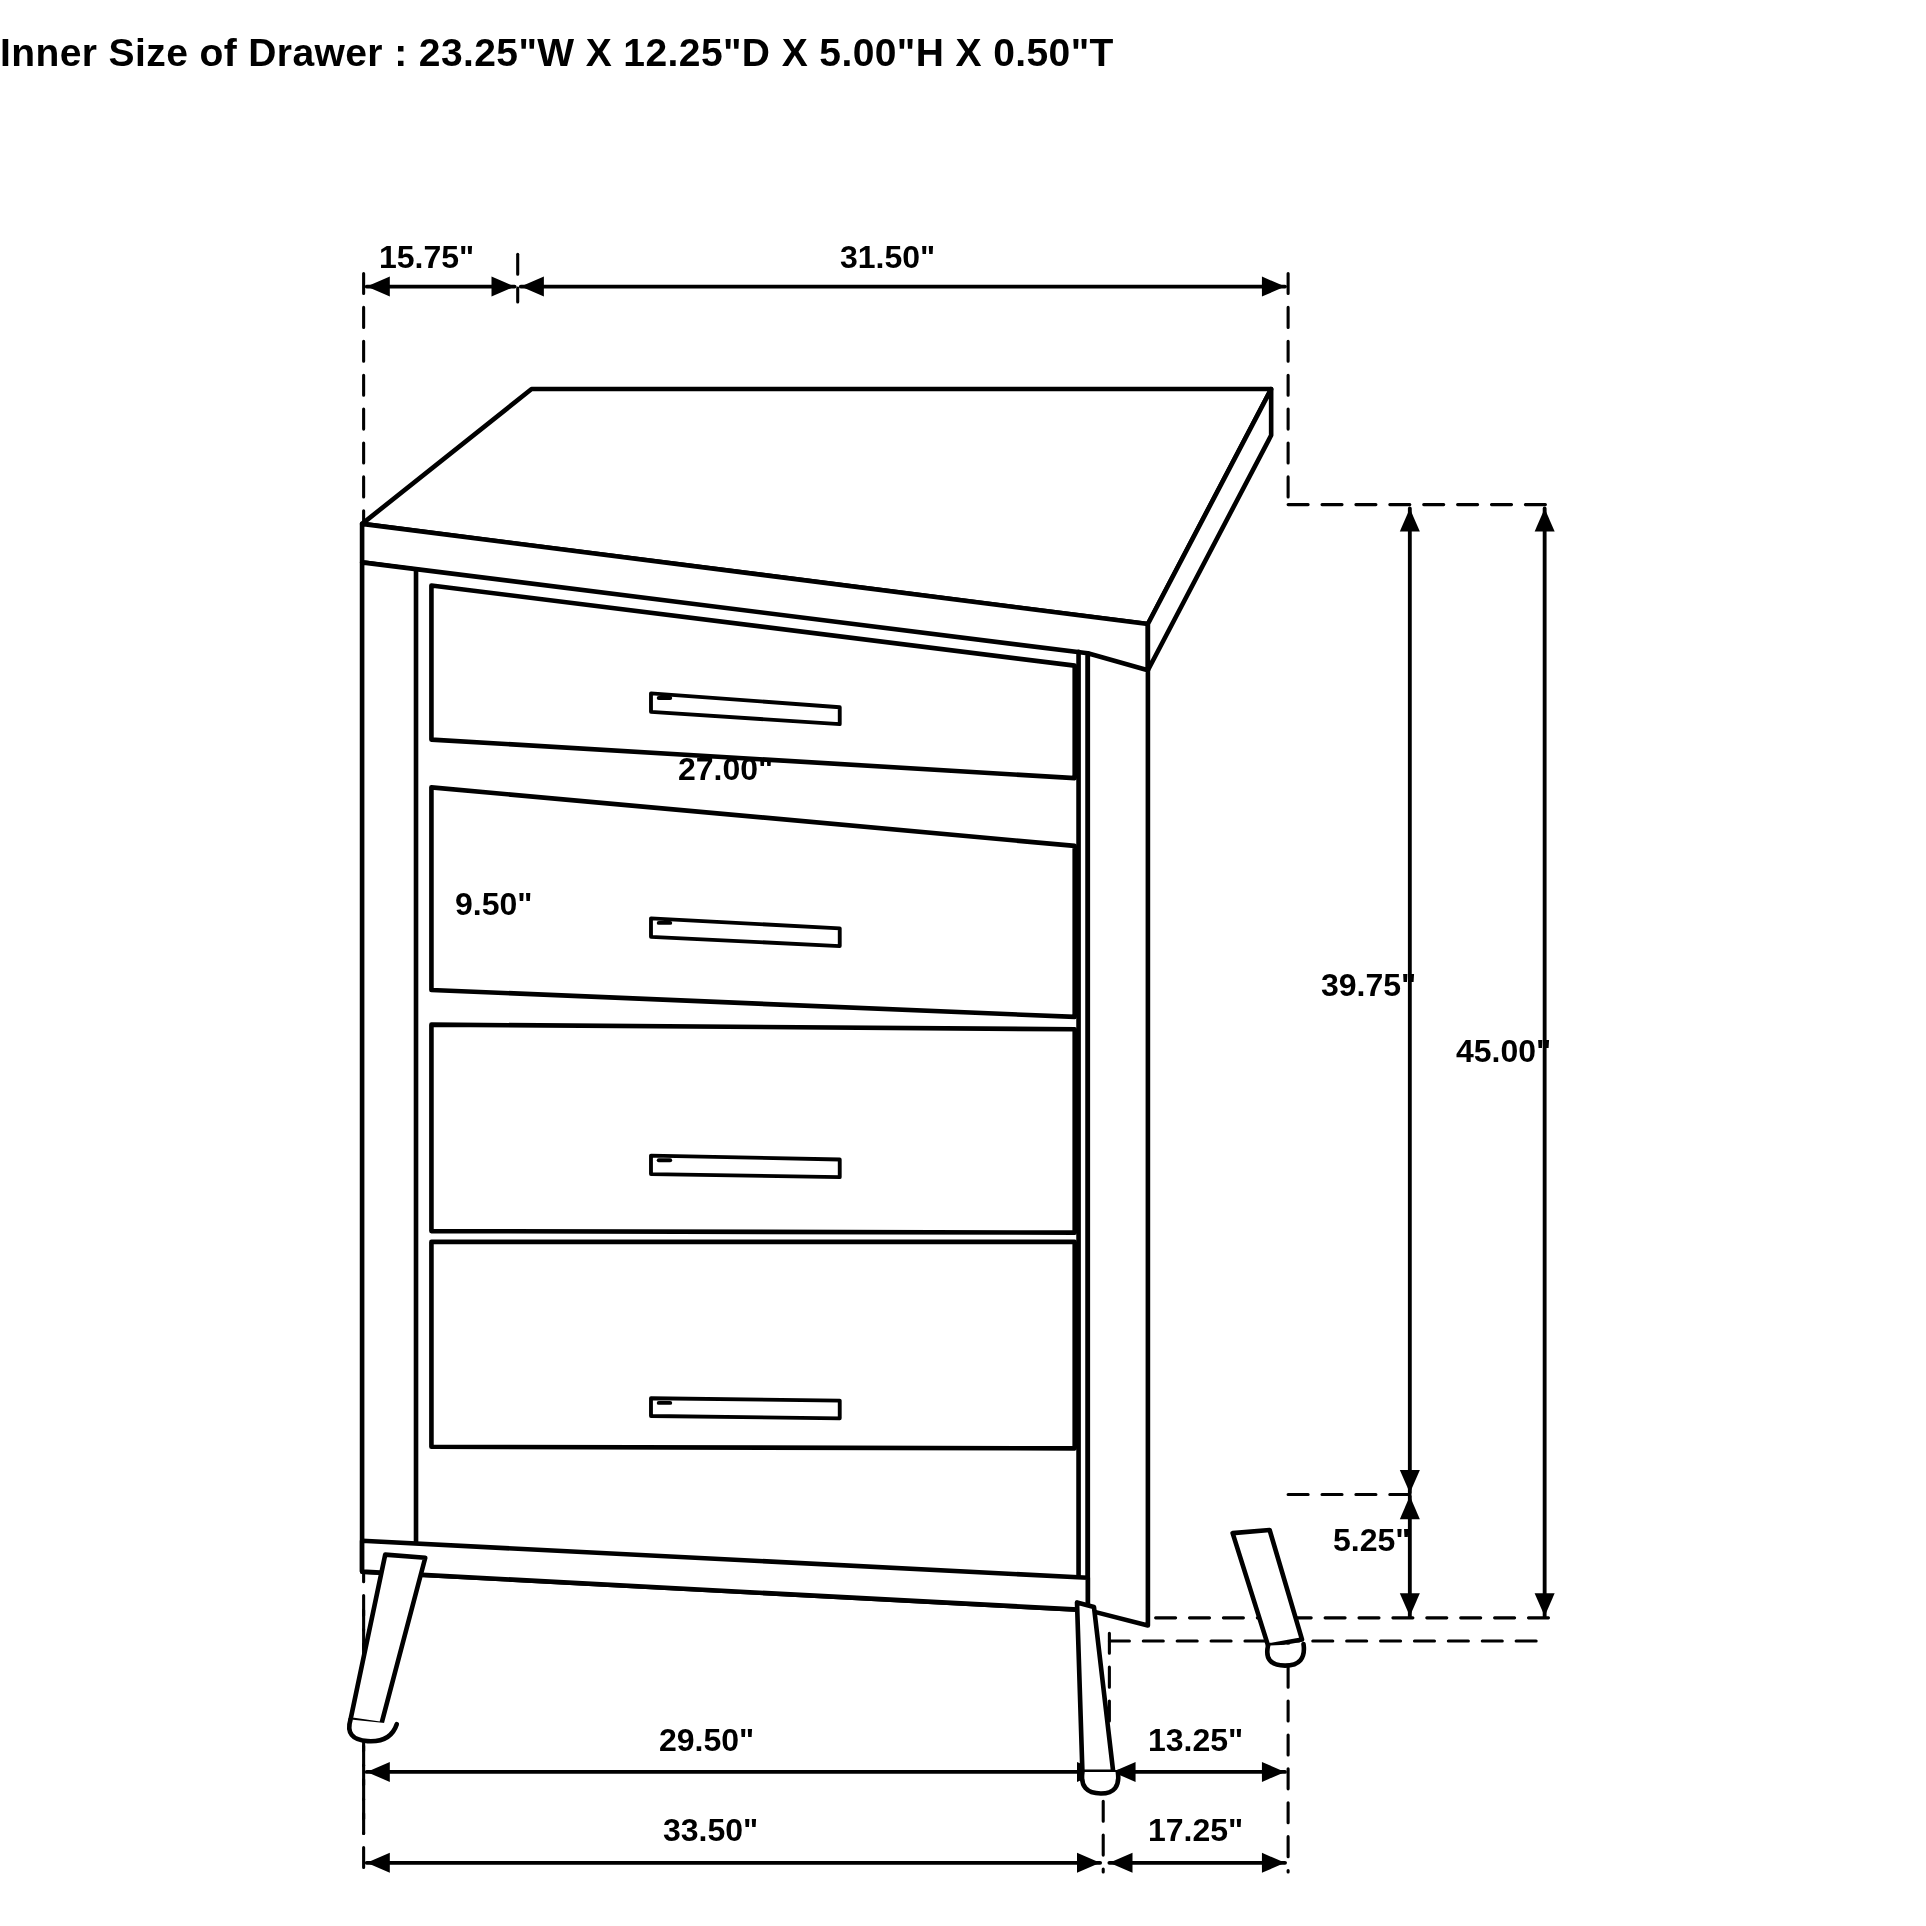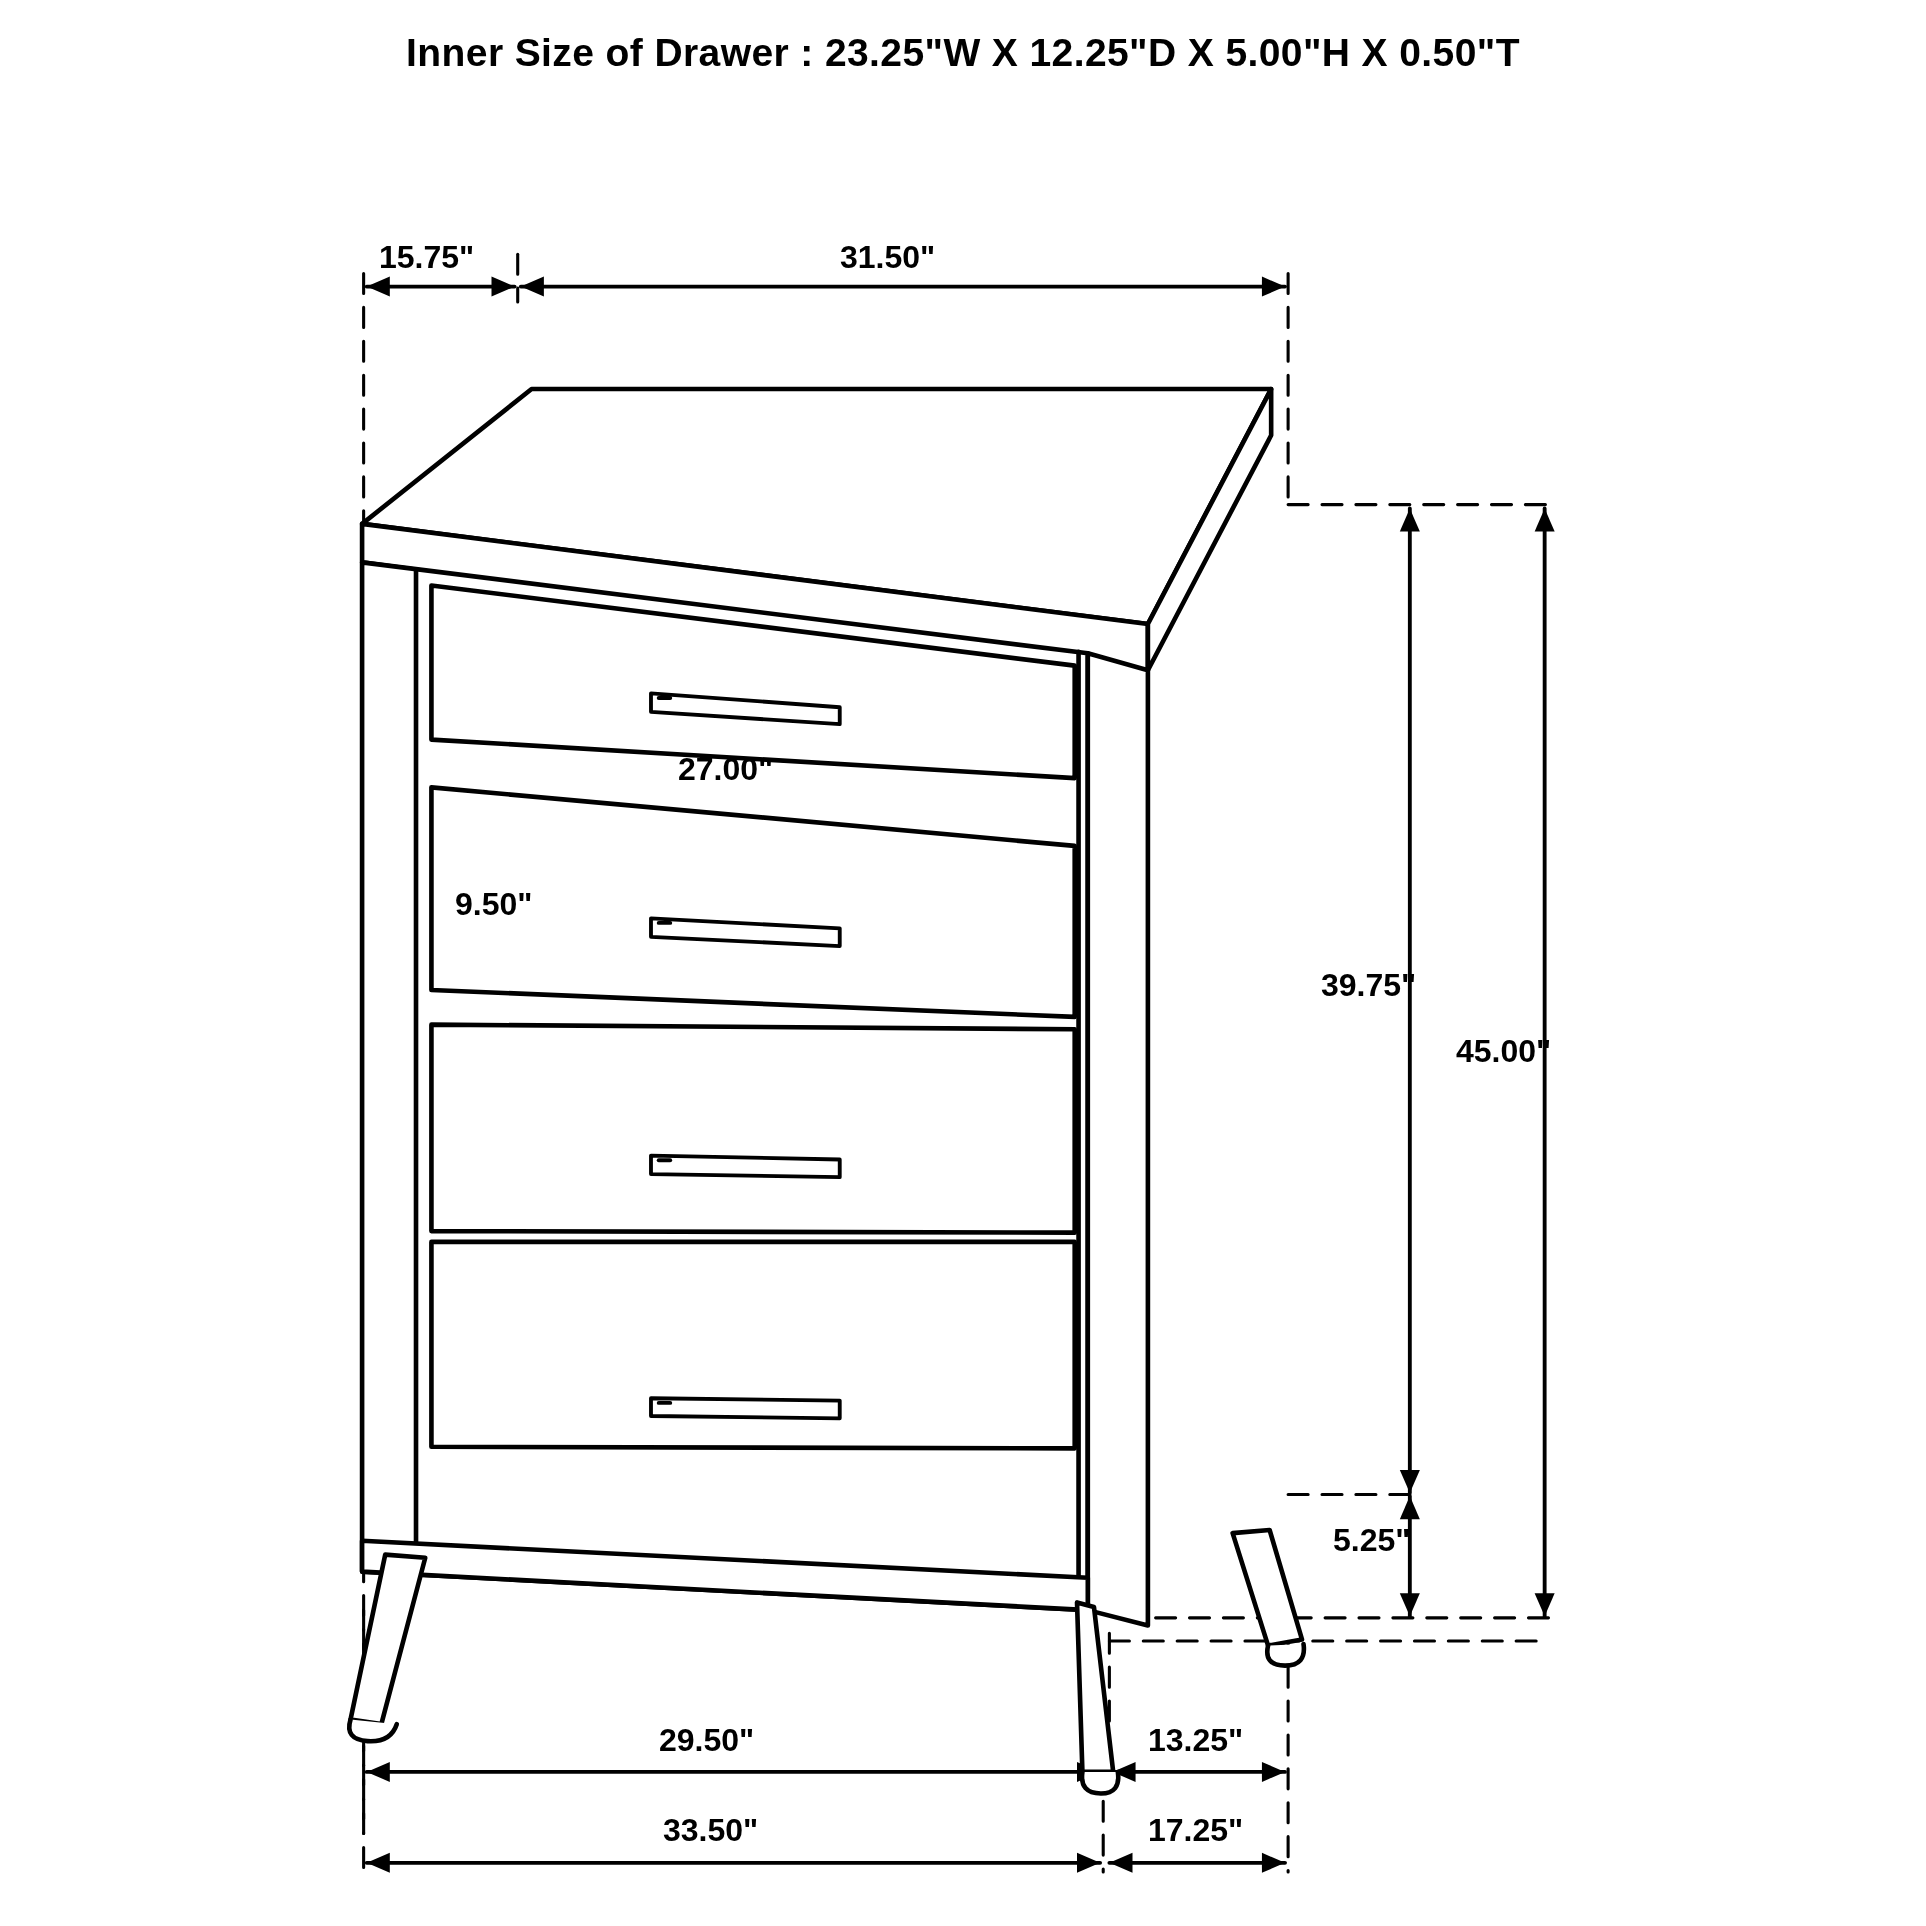--- a/index.html
+++ b/index.html
@@ -1,19 +1,19 @@
 <!DOCTYPE html>
 <html style="font-size:12.3px"><head>
 <meta charset="utf-8">
 <style>
   html,body{margin:0;padding:0;background:#ffffff;}
   body{width:1926px;height:1926px;font-family:"Liberation Sans",sans-serif;color:#000;}
   #stage{position:relative;width:1926px;height:1926px;overflow:hidden;}
   .title{
-    position:absolute;left:0;top:31px;width:1926px;text-align:center;
+    position:absolute;left:0;top:31px;width:1926px;text-align:left;
     font-size:39px;font-weight:bold;letter-spacing:0.4px;
   }
   .dimlabel{
     position:absolute;font-size:32px;font-weight:bold;white-space:nowrap;
   }
   svg{position:absolute;left:0;top:0;}
 </style>
 </head>
 <body>
 

